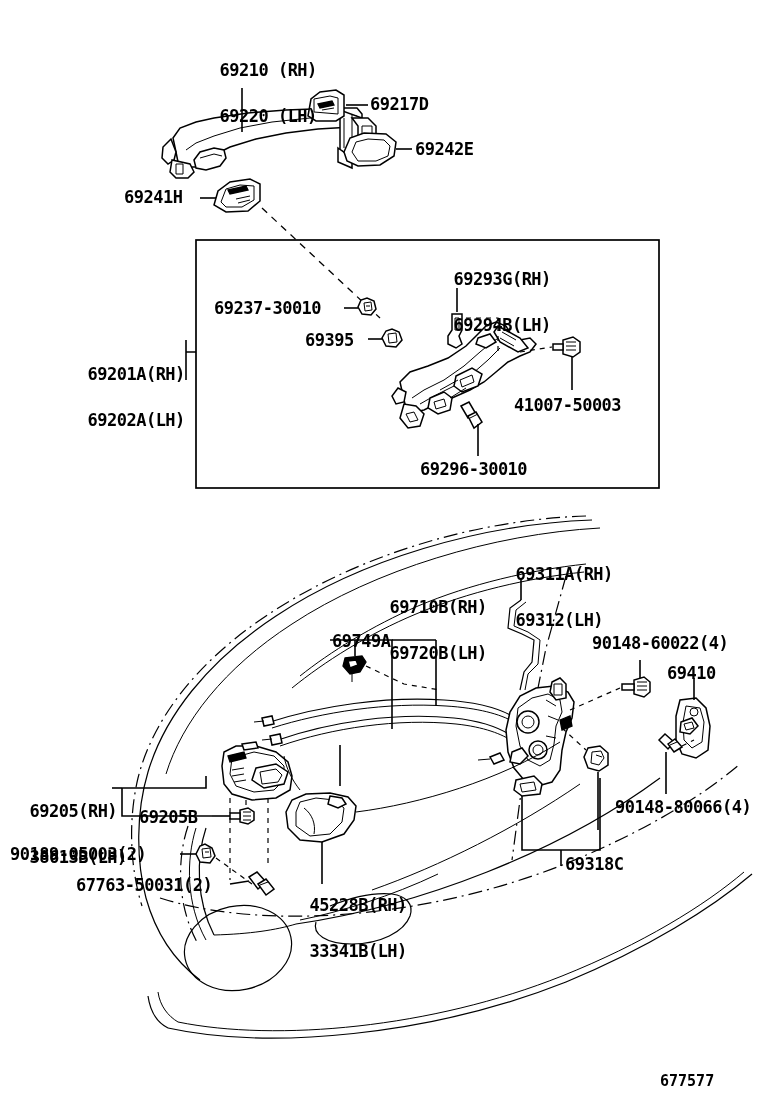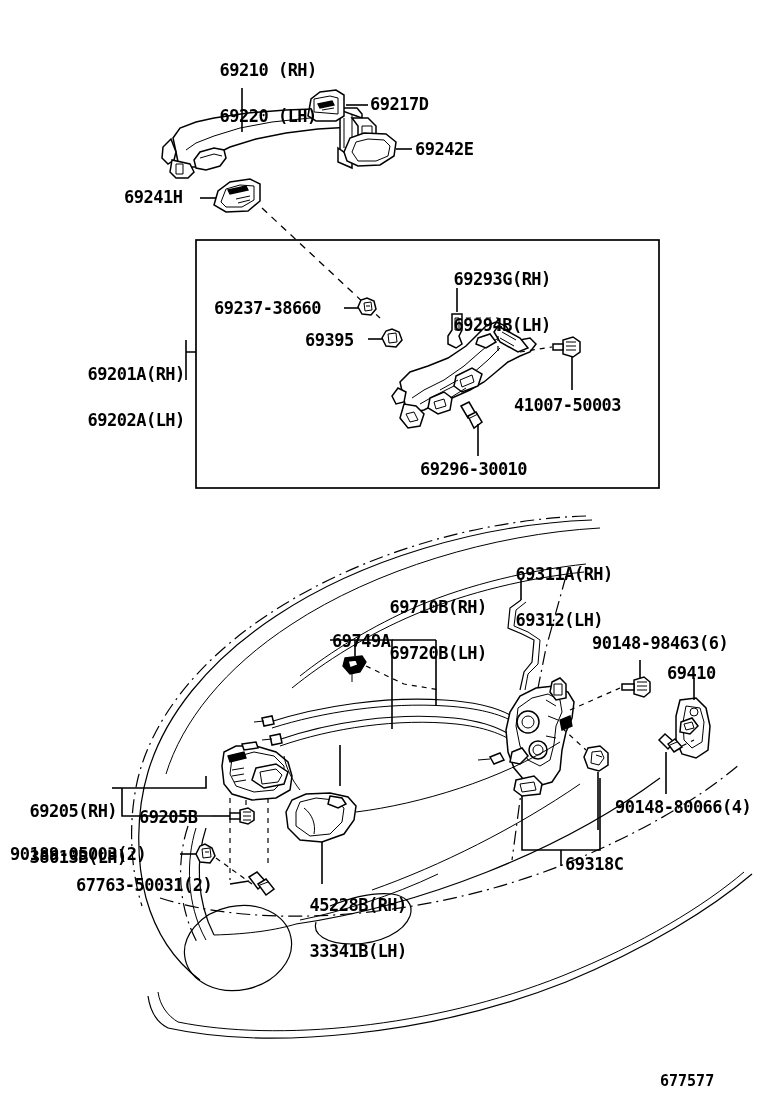--- a/index.html
+++ b/index.html
@@ -316,21 +316,21 @@
 
 <div class="lbl" style="left:415px;top:138px;">69242E</div>
 
 <div class="lbl" style="left:124px;top:186px;">69241H</div>
 
 <div class="lbl" style="left:68px;top:340px;">
   <span>69201A(RH)</span><br>
   <span>69202A(LH)</span>
 </div>
 
-<div class="lbl" style="left:214px;top:297px;">69237-38660</div>
+<div class="lbl" style="left:214px;top:297px;">69237-30010</div>
 
 <div class="lbl" style="left:305px;top:329px;">69395</div>
 
 <div class="lbl" style="left:434px;top:245px;">
   <span>69293G(RH)</span><br>
   <span>69294B(LH)</span>
 </div>
 
 <div class="lbl" style="left:514px;top:394px;">41007-50003</div>
 
@@ -342,21 +342,21 @@
 </div>
 
 <div class="lbl" style="left:370px;top:573px;">
   <span>69710B(RH)</span><br>
   <span>69720B(LH)</span>
 </div>
 
 <div class="lbl" style="left:332px;top:630px;">69749A</div>
 
 
-<div class="lbl" style="left:592px;top:632px;">90148-98463(6)</div>
+<div class="lbl" style="left:592px;top:632px;">90148-60022(4)</div>
 
 <div class="lbl" style="left:667px;top:662px;">69410</div>
 
 <div class="lbl" style="left:615px;top:796px;">90148-80066(4)</div>
 
 <div class="lbl" style="left:565px;top:831px;margin-top:22px;">69318C</div>
 
 
 <div class="lbl" style="left:10px;top:777px;">
   <span>69205(RH)</span><br>

